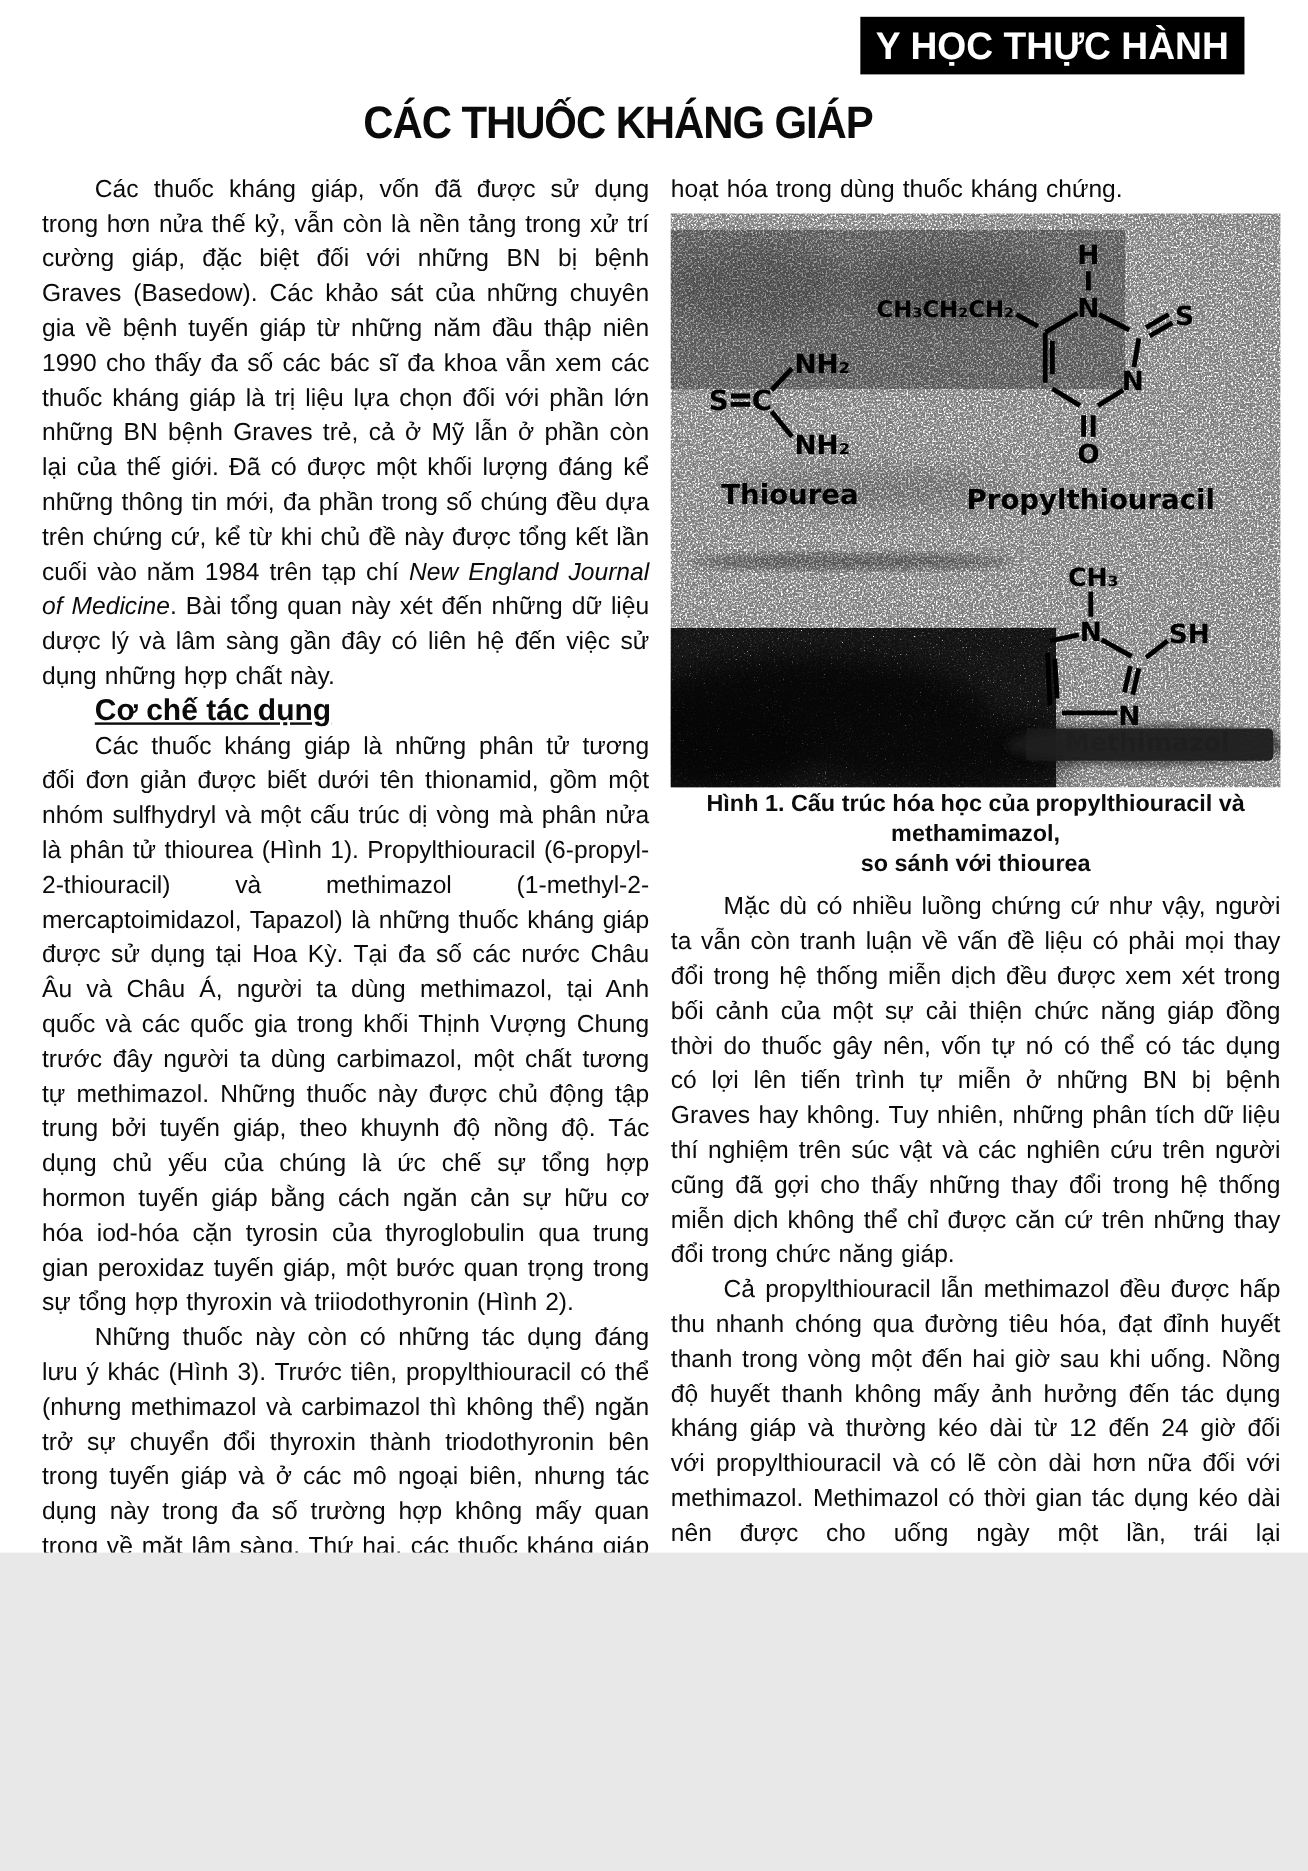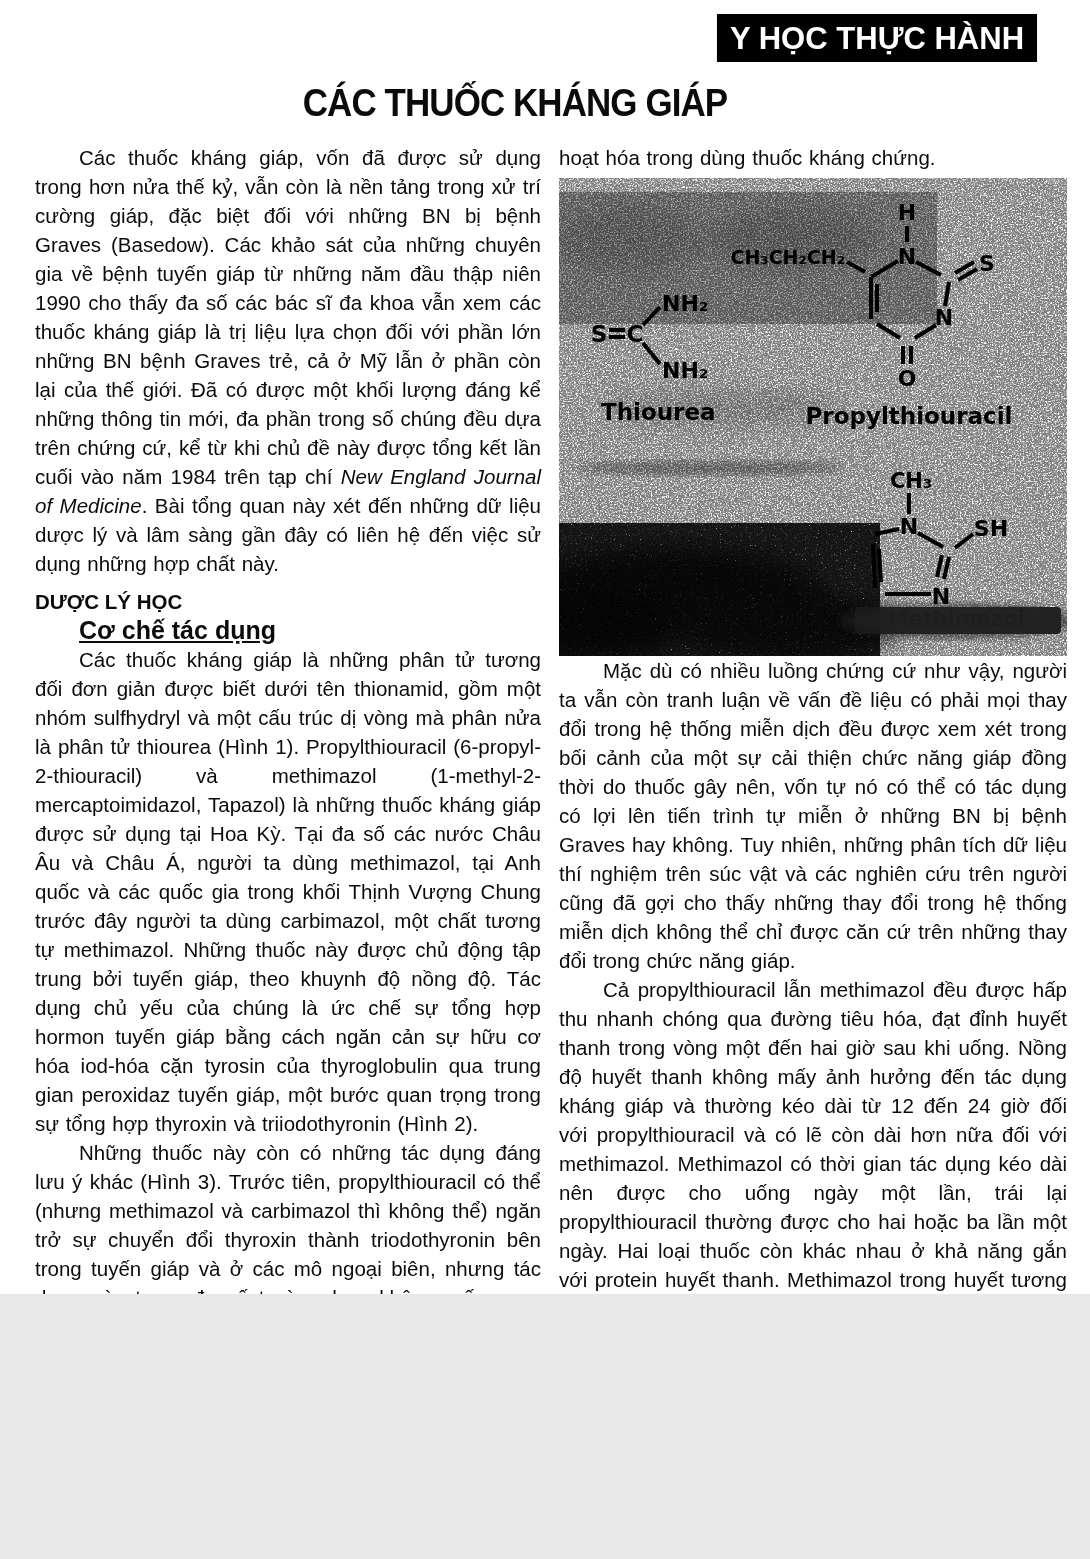--- a/index.html
+++ b/index.html
@@ -55,21 +55,20 @@
   <div class="banner">
     <span>Y HỌC THỰC HÀNH</span>
   </div>
 
   <div class="title">CÁC THUỐC KHÁNG GIÁP</div>
 
   <div class="columns">
 
     <div class="col-left">
       <p class="body"><span>Các thuốc kháng giáp, vốn đã được sử dụng trong hơn nửa thế kỷ, vẫn còn là nền tảng trong xử trí cường giáp, đặc biệt đối với những BN bị bệnh Graves (Basedow). Các khảo sát của những chuyên gia về bệnh tuyến giáp từ những năm đầu thập niên 1990 cho thấy đa số các bác sĩ đa khoa vẫn xem các thuốc kháng giáp là trị liệu lựa chọn đối với phần lớn những BN bệnh Graves trẻ, cả ở Mỹ lẫn ở phần còn lại của thế giới. Đã có được một khối lượng đáng kể những thông tin mới, đa phần trong số chúng đều dựa trên chứng cứ, kể từ khi chủ đề này được tổng kết lần cuối vào năm 1984 trên tạp chí </span><i>New England Journal of Medicine</i><span>. Bài tổng quan này xét đến những dữ liệu dược lý và lâm sàng gần đây có liên hệ đến việc sử dụng những hợp chất này.</span></p>
-      <p class="sec-heading" style="margin-top:9px;">DƯỢC LÝ HỌC</p>
       <p class="sub-heading">Cơ chế tác dụng</p>
       <p class="body">Các thuốc kháng giáp là những phân tử tương đối đơn giản được biết dưới tên thionamid, gồm một nhóm sulfhydryl và một cấu trúc dị vòng mà phân nửa là phân tử thiourea (Hình 1). Propylthiouracil (6-propyl-2-thiouracil) và methimazol (1-methyl-2-mercaptoimidazol, Tapazol) là những thuốc kháng giáp được sử dụng tại Hoa Kỳ. Tại đa số các nước Châu Âu và Châu Á, người ta dùng methimazol, tại Anh quốc và các quốc gia trong khối Thịnh Vượng Chung trước đây người ta dùng carbimazol, một chất tương tự methimazol. Những thuốc này được chủ động tập trung bởi tuyến giáp, theo khuynh độ nồng độ. Tác dụng chủ yếu của chúng là ức chế sự tổng hợp hormon tuyến giáp bằng cách ngăn cản sự hữu cơ hóa iod-hóa cặn tyrosin của thyroglobulin qua trung gian peroxidaz tuyến giáp, một bước quan trọng trong sự tổng hợp thyroxin và triiodothyronin (Hình 2).</p>
       <p class="body">Những thuốc này còn có những tác dụng đáng lưu ý khác (Hình 3). Trước tiên, propylthiouracil có thể (nhưng methimazol và carbimazol thì không thể) ngăn trở sự chuyển đổi thyroxin thành triodothyronin bên trong tuyến giáp và ở các mô ngoại biên, nhưng tác dụng này trong đa số trường hợp không mấy quan trọng về mặt lâm sàng. Thứ hai, các thuốc kháng giáp có thể có những tác dụng ức chế miễn dịch quan trọng trên lâm sàng. Ở những BN dùng thuốc kháng giáp, nồng độ huyết thanh của những kháng thể kháng thụ thể thyrotropin giảm dần theo thời gian, tương tự như những phân tử quan trọng khác về mặt miễn dịch, gồm phân tử kết dính nội bào 1 và các thụ thể hòa tan được của interleukin 2 và interleukin 6. Ngoài ra, có chứng cứ cho thấy các thuốc kháng giáp có thể dẫn đến hiện tượng chết theo chương trình của những lymphô bào nội giáp, cũng như làm giảm biểu hiện của HLA lớp II. Đa số các nghiên cứu cũng cho thấy có sự gia tăng số lượng tế bào T ức chế trong máu, và giảm số lượng tế bào T hỗ trợ, tế bào sát thủ tự nhiên và ức chế tế bào T trong tuyến giáp được</p>
     </div>
 
     <div class="col-right">
       <p class="body noindent">hoạt hóa trong dùng thuốc kháng chứng.</p>
 
       <div class="figure">
         <svg width="508" height="478" viewBox="0 0 508 478">
@@ -159,20 +158,24 @@
           <text x="382" y="426" font-size="22" font-weight="bold" text-anchor="middle">N</text>
 
           <g>
             <text x="397" y="448" font-size="21" font-weight="bold" text-anchor="middle" fill="#161616">Methimazol</text>
             <rect x="296" y="429" width="206" height="27" rx="4" fill="#191919" opacity="0.92"></rect>
             <ellipse cx="398" cy="443" rx="118" ry="17" fill="#222" opacity="0.65" filter="url(#blurSmall)"></ellipse>
           </g>
         </svg>
       </div>
 
+      <div class="fig-caption">
+        <div>Hình 1. Cấu trúc hóa học của propylthiouracil và methamimazol,</div>
+        <div>so sánh với thiourea</div>
+      </div>
 
       <p class="body">Mặc dù có nhiều luồng chứng cứ như vậy, người ta vẫn còn tranh luận về vấn đề liệu có phải mọi thay đổi trong hệ thống miễn dịch đều được xem xét trong bối cảnh của một sự cải thiện chức năng giáp đồng thời do thuốc gây nên, vốn tự nó có thể có tác dụng có lợi lên tiến trình tự miễn ở những BN bị bệnh Graves hay không. Tuy nhiên, những phân tích dữ liệu thí nghiệm trên súc vật và các nghiên cứu trên người cũng đã gợi cho thấy những thay đổi trong hệ thống miễn dịch không thể chỉ được căn cứ trên những thay đổi trong chức năng giáp.</p>
       <p class="body">Cả propylthiouracil lẫn methimazol đều được hấp thu nhanh chóng qua đường tiêu hóa, đạt đỉnh huyết thanh trong vòng một đến hai giờ sau khi uống. Nồng độ huyết thanh không mấy ảnh hưởng đến tác dụng kháng giáp và thường kéo dài từ 12 đến 24 giờ đối với propylthiouracil và có lẽ còn dài hơn nữa đối với methimazol. Methimazol có thời gian tác dụng kéo dài nên được cho uống ngày một lần, trái lại propylthiouracil thường được cho hai hoặc ba lần một ngày. Hai loại thuốc còn khác nhau ở khả năng gắn với protein huyết thanh. Methimazol trong huyết tương chủ yếu ở dạng tự do, ngược lại 80-90% propylthiouracil được gắn với albumin. Liều lượng của những thuốc này không cần phải thay đổi ở trẻ em, người già, hoặc những người bị suy thận. Không cần điều chỉnh liều ở BN bị bệnh gan, mặc dù độ thanh thải của methimazol có thể bị giảm (nhưng đối với propylthiouracil thì không).</p>
     </div>
 
   </div>
 
   <div class="footer">
     <span class="footer-journal">THỜI SỰ Y DƯỢC HỌC 10/2005</span>
     <span class="footer-page">281</span>

